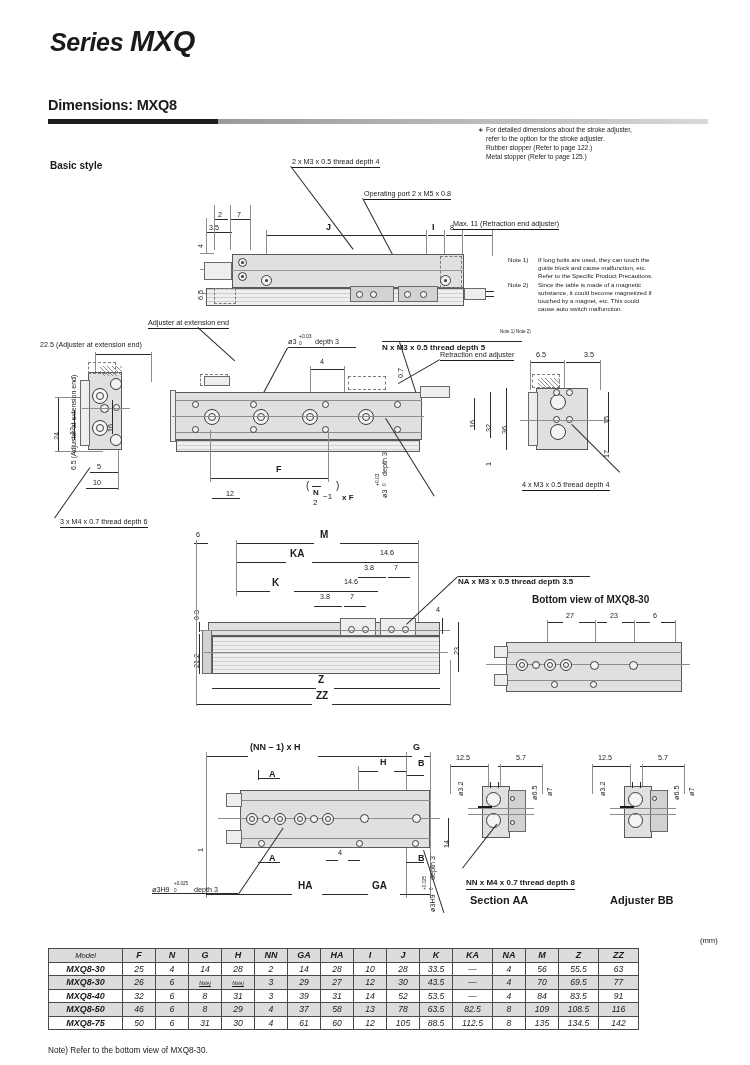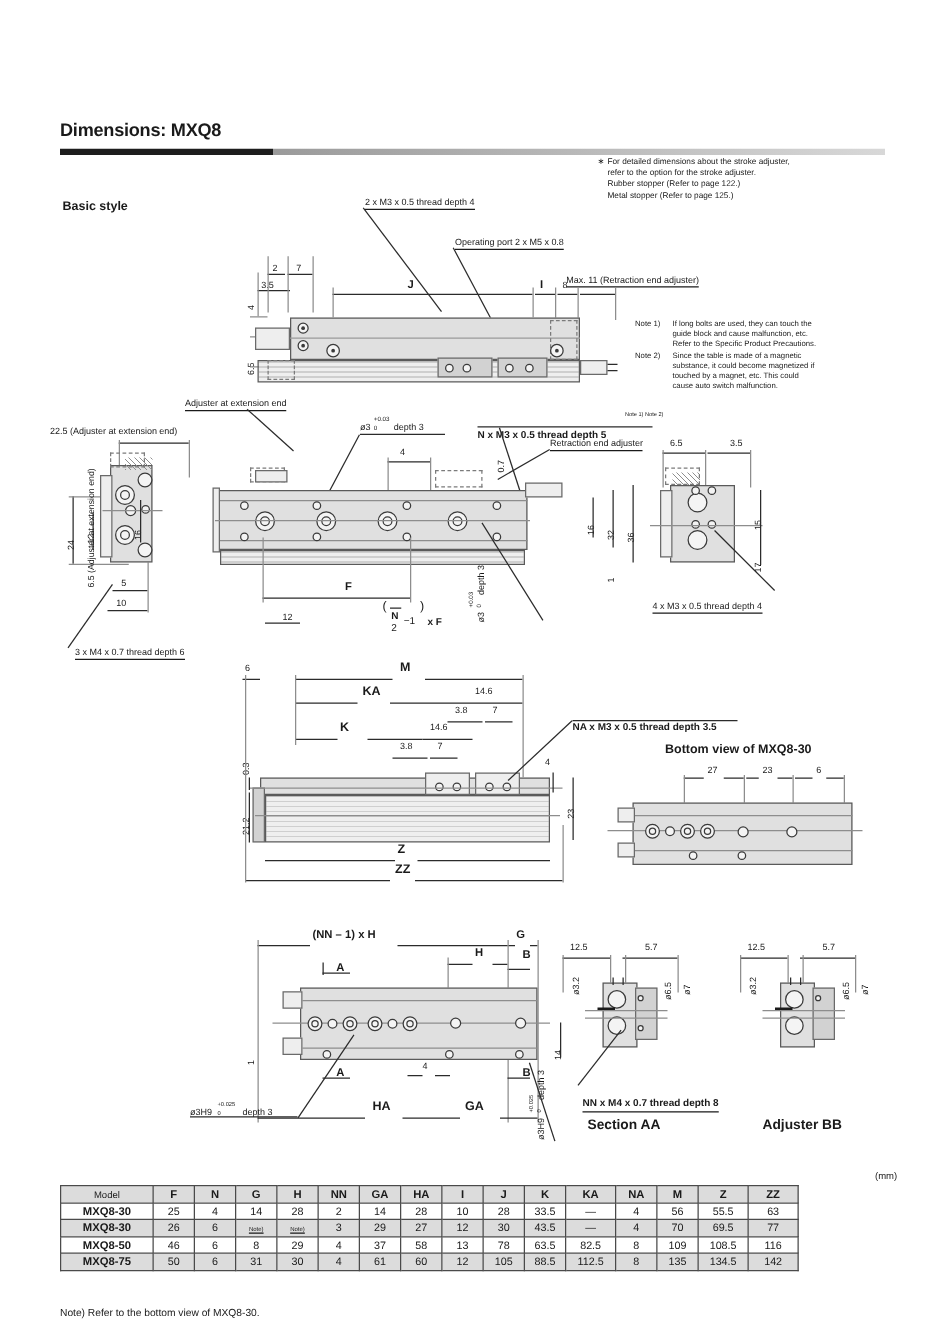--- a/index.html
+++ b/index.html
@@ -52,21 +52,21 @@
   .lt  { background:#8d8d8d; }
   .body-fill { position:absolute; background:#e0e0e0; border:1px solid #5a5a5a; }
   .body-fill2{ position:absolute; background:#eeeeee; border:1px solid #6a6a6a; }
   .body-fill3{ position:absolute; background:#d2d2d2; border:1px solid #6a6a6a; }
   .dash { position:absolute; border:1px dashed #7b7b7b; }
   .circ { position:absolute; border-radius:50%; border:1px solid #3a3a3a; background:#f4f4f4; }
   .dot  { position:absolute; border-radius:50%; background:#3a3a3a; }
   .lead { position:absolute; height:1px; background:#2b2b2b; transform-origin:0 0; }
 
   
-  .tbl-wrap { position:absolute; left:48px; top:948px; }
+  .tbl-wrap { position:absolute; left:48px; top:948px;font-style:italic; }
   .mm { position:absolute; left:700px; top:936px; font-size:7.6px; }
   table.dims {
     border-collapse:collapse;
     font-size:8.3px;
     background:#fff;
   }
   table.dims th, table.dims td {
     border:1px solid #4a4a4a;
     text-align:center;
     padding:0.5px 0;
@@ -92,20 +92,24 @@
     position:absolute;
     background-image:repeating-linear-gradient(to bottom,#cfcfcf 0 1px,#efefef 1px 4px);
     border:1px solid #5a5a5a;
   }
 </style>
 </head>
 <body>
 
 <div class="page">
 
+  <div class="series-title">
+    <span>Series</span>
+    <span class="big">MXQ</span>
+  </div>
 
   <div class="dim-header">
     <span class="label">Dimensions: MXQ8</span>
   </div>
   <div class="dim-rule"></div>
 
   <div>
     <div class="t s65" style="left:478px; top:126px;">∗</div>
     <div class="t s65" style="left:486px; top:126px;">For detailed dimensions about the stroke adjuster,</div>
     <div class="t s65" style="left:486px; top:135px;">refer to the option for the stroke adjuster.</div>
@@ -661,20 +665,38 @@
             <td class="v">12</td>
             <td class="v">30</td>
             <td class="v">43.5</td>
             <td class="v w">—</td>
             <td class="v">4</td>
             <td class="v">70</td>
             <td class="v w">69.5</td>
             <td class="v w">77</td>
           </tr>
           <tr>
+            <td class="model">MXQ8-40</td>
+            <td class="v">32</td>
+            <td class="v">6</td>
+            <td class="v">8</td>
+            <td class="v">31</td>
+            <td class="v">3</td>
+            <td class="v">39</td>
+            <td class="v">31</td>
+            <td class="v">14</td>
+            <td class="v">52</td>
+            <td class="v">53.5</td>
+            <td class="v w">—</td>
+            <td class="v">4</td>
+            <td class="v">84</td>
+            <td class="v w">83.5</td>
+            <td class="v w">91</td>
+          </tr>
+          <tr>
             <td class="model">MXQ8-50</td>
             <td class="v">46</td>
             <td class="v">6</td>
             <td class="v">8</td>
             <td class="v">29</td>
             <td class="v">4</td>
             <td class="v">37</td>
             <td class="v">58</td>
             <td class="v">13</td>
             <td class="v">78</td>

